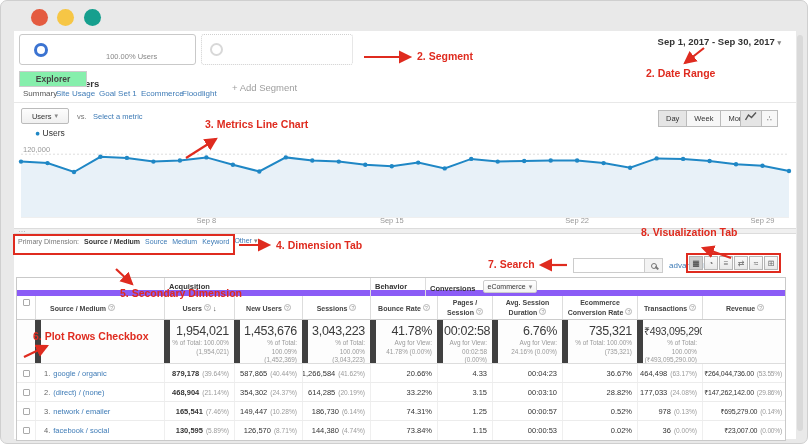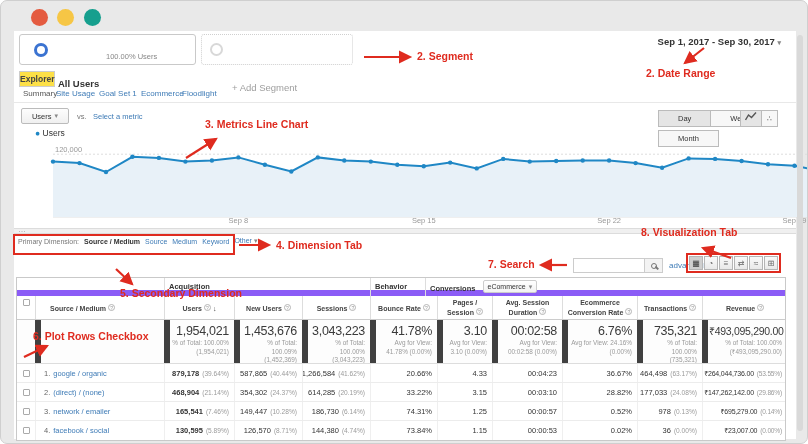--- a/index.html
+++ b/index.html
@@ -11,35 +11,35 @@
   
   .seg-card{position:absolute;top:33px;height:31px;background:#fff;border:1px solid #c9c9c9;border-radius:3px;}
   .seg-dashed{border:1px dotted #cfcfcf;}
   .donut{position:absolute;left:14px;top:8px;width:14px;height:14px;border:3px solid #3b73d1;border-radius:50%;}
   .gcirc{position:absolute;left:8px;top:8px;width:13px;height:13px;border:2px solid #d8d8d8;border-radius:50%;}
   .seg-title{position:absolute;left:38px;top:5px;font-size:9.5px;font-weight:bold;color:#333;margin-top:38px;}
   .seg-sub{position:absolute;left:38px;top:17px;font-size:7.5px;color:#888;margin-left:48px;}
   .date-range{position:absolute;top:35px;right:26px;font-size:9.5px;font-weight:bold;color:#333;}
   .caret{color:#888;font-size:7px;}
   
-  .explorer{position:absolute;left:18px;top:70px;width:36px;height:16px;border:1px solid #ccc;background:#fde047;font-size:8.5px;font-weight:bold;color:#444;text-align:center;line-height:15px;}
+  .explorer{position:absolute;left:18px;top:70px;width:68px;height:16px;border:1px solid #ccc;background:#86efac;font-size:8.5px;font-weight:bold;color:#444;text-align:center;line-height:15px;}
   .subtab{position:absolute;top:88px;font-size:8px;}
   .lnk{color:#3e7bb6;text-decoration:none;cursor:pointer;}
   .seltab{color:#555;}
   .divider{position:absolute;left:13px;top:101px;width:782px;border-top:1px solid #e8e8e8;}
   
   .mini-btn{border:1px solid #bbb;border-radius:2px;background:linear-gradient(#fdfdfd,#f0f0f0);font-size:7.5px;color:#333;display:inline-flex;align-items:center;justify-content:center;gap:3px;}
   #users-btn{position:absolute;left:20px;top:107px;width:48px;height:16px;}
   .gray-txt{color:#777;font-size:7.5px;}
   .dwm{position:absolute;top:106px;height:17px;}
-  .dwm-btn{height:17px;padding:0 19px;font-size:7.5px;border:1px solid #bbb;background:#f7f7f7;color:#333;display:inline-block;line-height:15px;margin-left:-1px;}
+  .dwm-btn{height:17px;padding:0 7px;font-size:7.5px;border:1px solid #bbb;background:#f7f7f7;color:#333;display:inline-block;line-height:15px;margin-left:-1px;}
   .active-btn{background:#e5e5e5;}
   
   #legend{position:absolute;left:34px;top:127px;font-size:8.5px;color:#333;}
-  #chart{position:absolute;left:13px;top:140px;width:621px;height:84px;padding-left:32px;}
+  #chart{position:absolute;left:13px;top:140px;width:621px;height:84px;}
   #slider{position:absolute;left:13px;top:227px;width:782px;height:6px;background:#f0f0f0;border-top:1px solid #dcdcdc;border-bottom:1px solid #dcdcdc;}
   #slider-ellipsis{position:absolute;left:4px;top:-4px;font-size:8px;color:#999;}
   
   .ann{position:absolute;font-size:10.5px;font-weight:bold;color:#df2b1f;white-space:nowrap;z-index:50;}
   .redbox{position:absolute;border:2px solid #df2b1f;z-index:40;}
   #arrows{position:absolute;left:0;top:0;width:808px;height:444px;pointer-events:none;z-index:45;}
   
   #prim-dim{position:absolute;left:14px;top:236px;display:flex;align-items:center;gap:5px;white-space:nowrap;font-size:7px;padding-left:3px;}
   #prim-dim .sel{font-weight:bold;color:#333;}
   #toolbar{position:absolute;left:18px;top:256px;display:flex;align-items:center;gap:6px;font-size:7.5px;}
@@ -248,24 +248,20 @@
         </div>
       <div class="tcell">
           <div class="tnum">3,043,223</div>
           <div class="tsub">% of Total: 100.00% (3,043,223)</div>
         </div>
       <div class="tcell">
           <div class="tnum">41.78%</div>
           <div class="tsub">Avg for View: 41.78% (0.00%)</div>
         </div>
       <div class="tcell">
-          <div class="tnum">3.10</div>
-          <div class="tsub">Avg for View: 3.10 (0.00%)</div>
-        </div>
-      <div class="tcell">
           <div class="tnum">00:02:58</div>
           <div class="tsub">Avg for View: 00:02:58 (0.00%)</div>
         </div>
       <div class="tcell">
           <div class="tnum">6.76%</div>
           <div class="tsub">Avg for View: 24.16% (0.00%)</div>
         </div>
       <div class="tcell">
           <div class="tnum">735,321</div>
           <div class="tsub">% of Total: 100.00% (735,321)</div>

